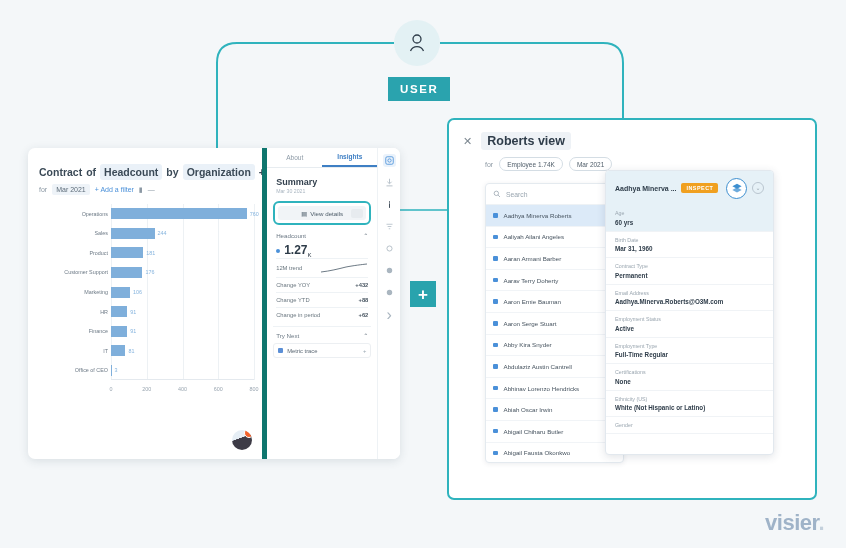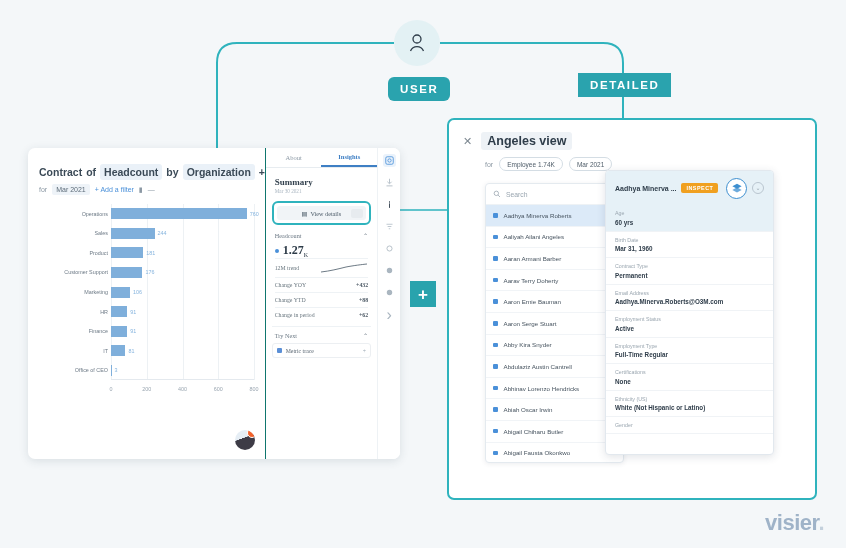--- a/index.html
+++ b/index.html
@@ -21,40 +21,40 @@
     background:#e3f1f4;display:flex;align-items:center;justify-content:center;
   }
 
   
   .flag{
     position:absolute;background:#2aa3ae;color:#ffffff;
     font-size:11.5px;font-weight:bold;letter-spacing:1.6px;
     padding:6px 12px;text-align:center;white-space:nowrap;
   }
   .flag-aggregate{left:155px;top:106px;}
-  .flag-user{left:388px;top:77px;border-radius:6px;}
+  .flag-user{left:388px;top:77px;}
   .flag-detailed{left:578px;top:73px;}
 
   
   .plus-box{
     position:absolute;left:410px;top:281px;width:26px;height:26px;background:#29a3ad;
     color:#fff;display:flex;align-items:center;justify-content:center;
     font-size:17px;font-weight:bold;line-height:1;
   }
 
   
   .app-left{
     position:absolute;left:28px;top:148px;width:372px;height:311px;
     background:#ffffff;border-radius:7px;
     box-shadow:0 2px 10px rgba(40,60,80,.13);
     overflow:hidden;display:flex;
   }
   .app-left-main{width:238px;height:100%;position:relative;}
   .app-left-side{
-    width:112px;height:100%;border-left:1px solid #0f766e;position:relative;background:#fff;font-family:Liberation Serif, serif;
+    width:112px;height:100%;border-left:5px solid #0f766e;position:relative;background:#fff;
   }
   .app-left-rail{
     width:22px;height:100%;border-left:1px solid #eef2f5;background:#fff;
     display:flex;flex-direction:column;align-items:center;padding-top:6px;gap:9px;position:relative;
   }
 
   
   .bd-title{position:absolute;left:11px;top:16px;display:flex;align-items:center;gap:4px;}
   .bd-title span{font-size:10.5px;color:#3b4a57;font-weight:bold;}
   .tok{background:#eaf1f8;border-radius:3px;padding:2px 4px;color:#2e4455;}
@@ -195,21 +195,20 @@
   </svg>
 
   <div class="user-node">
     <svg width="24" height="24" viewBox="0 0 24 24">
       <circle cx="12" cy="8" r="4" fill="none" stroke="#2f3d4a" stroke-width="1.3"></circle>
       <path d="M5.5 20 A7 7 0 0 1 18.5 20" fill="none" stroke="#2f3d4a" stroke-width="1.3"></path>
     </svg>
   </div>
 
   <div class="flag flag-user">USER</div>
-  <div class="flag flag-detailed">DETAILED</div>
 
   <div class="plus-box">+</div>
 
   <div class="app-left">
 
     <div class="app-left-main">
 
       <div class="bd-title">
         <span>Contract</span>
         <span class="tok-plain">of</span>
@@ -392,21 +391,21 @@
             <circle cx="6" cy="6" r="3.6" fill="currentColor"></circle>
           </svg>
       </div>
       <div class="ricon">›</div>
     </div>
   </div>
 
   <div class="app-right">
     <div class="dv-head">
       <span class="dv-x">✕</span>
-      <span class="dv-title">Angeles view</span>
+      <span class="dv-title">Roberts view</span>
     </div>
     <div class="dv-sub">
       <span>for</span>
       <span class="pill">Employee 1.74K</span>
       <span class="pill">Mar 2021</span>
     </div>
 
     <div class="dv-body">
       <div class="emp-list">
         <div class="search">

